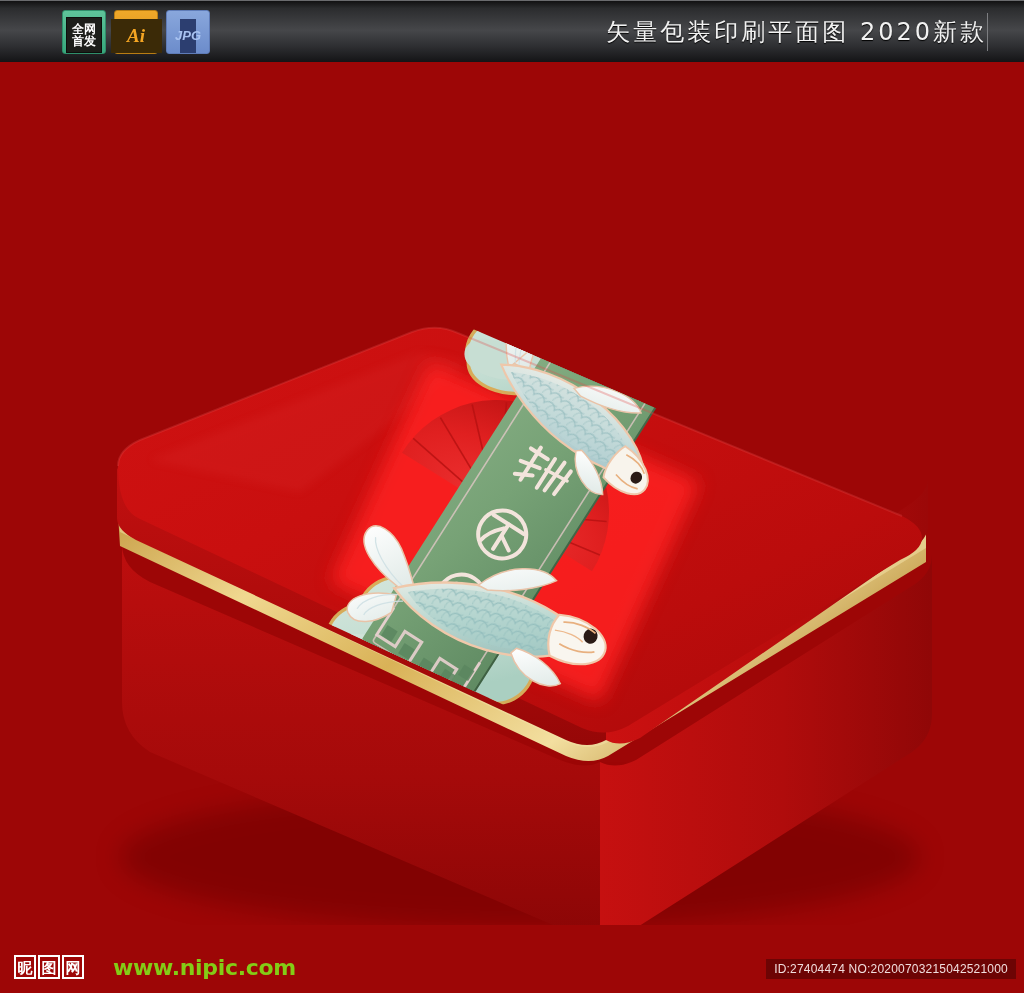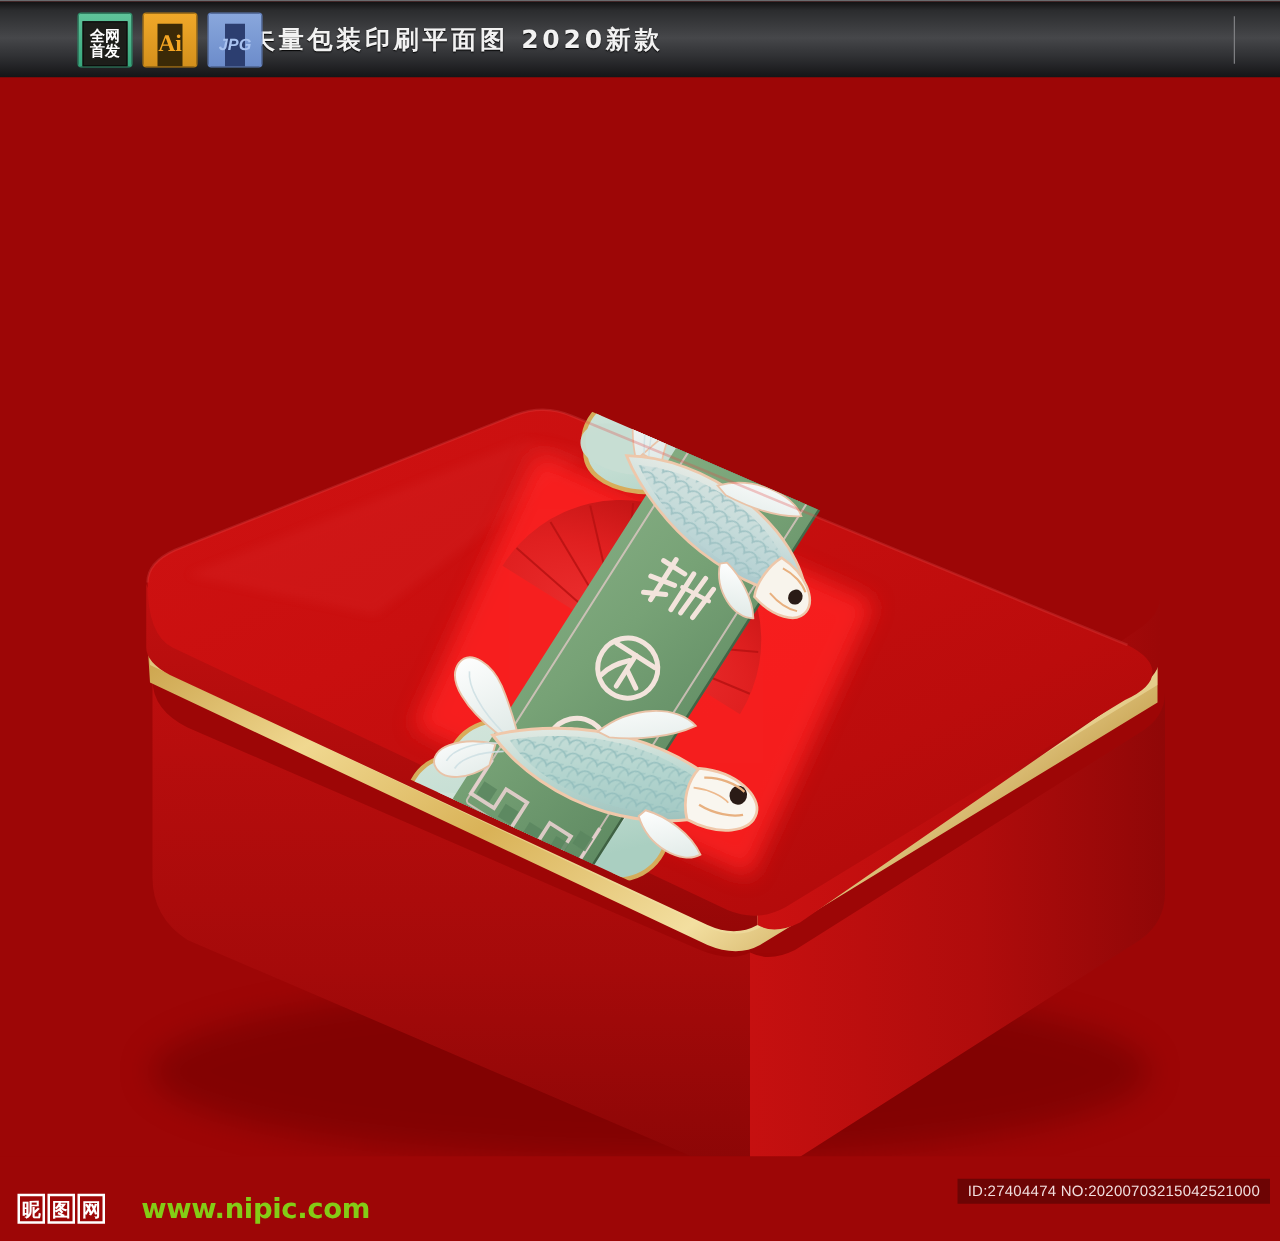--- a/index.html
+++ b/index.html
@@ -37,36 +37,36 @@
   }
   .badge-green .inner span{
     color:#fff;font-size:12px;font-weight:bold;letter-spacing:0px;
     font-family:"DejaVu Sans",sans-serif;
   }
   .badge-orange{
     background:linear-gradient(180deg,#f0a829 0%,#d4901c 100%);
     border:1px solid #b97d13;
   }
   .badge-orange .inner{
-    width:20px;height:34px;background:#3b2a07;
-    display:flex;align-items:center;justify-content:center;
+    width:51px;height:34px;background:#3b2a07;
+    display:flex;align-items:center;justify-content:center;font-style:italic;
   }
   .badge-orange .inner span{color:#f5a623;font-size:19px;font-weight:bold;font-family:"Liberation Serif",serif;}
   .badge-blue{
     background:linear-gradient(180deg,#89a7dc 0%,#6c8ccb 100%);
     border:1px solid #5f7cb8;
   }
   .badge-blue .inner{
     width:16px;height:34px;background:#2c3e70;
     display:flex;align-items:center;justify-content:center;
   }
   .badge-blue .inner span{color:#a8c2f0;font-size:13px;font-weight:bold;font-style:italic;}
 
   #header-title{
-    flex:1;text-align:left;color:#f2f2f2;font-size:20px;font-weight:bold;
+    flex:1;text-align:right;color:#f2f2f2;font-size:24px;font-weight:normal;
     letter-spacing:3px;
     text-shadow:0 1px 1px #000;
     font-family:"DejaVu Sans",sans-serif;
     margin-left:-10px;
   }
   #header-divider{
     width:1px;height:38px;background:#7d7e81;margin-right:36px;
   }
   #header-sub{
     color:#e8e8e8;font-size:16px;letter-spacing:1px;
@@ -101,21 +101,21 @@
     display:block;width:22px;height:24px;border:2px solid #fff;
     color:#fff;font-style:normal;font-size:15px;font-weight:bold;line-height:22px;
     text-align:center;font-family:"DejaVu Sans",sans-serif;
     box-sizing:border-box;
   }
   #logo .url{
     color:#84cc16;font-size:22px;font-weight:bold;letter-spacing:-0.3px;
     font-family:"DejaVu Sans",sans-serif;line-height:22px;margin-left:22px;
   }
   #idtag{
-    position:absolute;right:8px;bottom:30px;
+    position:absolute;right:8px;bottom:14px;
     background:rgba(0,0,0,0.30);
     color:#f1dede;font-size:12px;padding:3px 8px;
     letter-spacing:0.2px;
     font-family:"Liberation Sans",sans-serif;
     white-space:nowrap;
     margin-left:12px;
   }
 </style>
 </head>
 <body>

